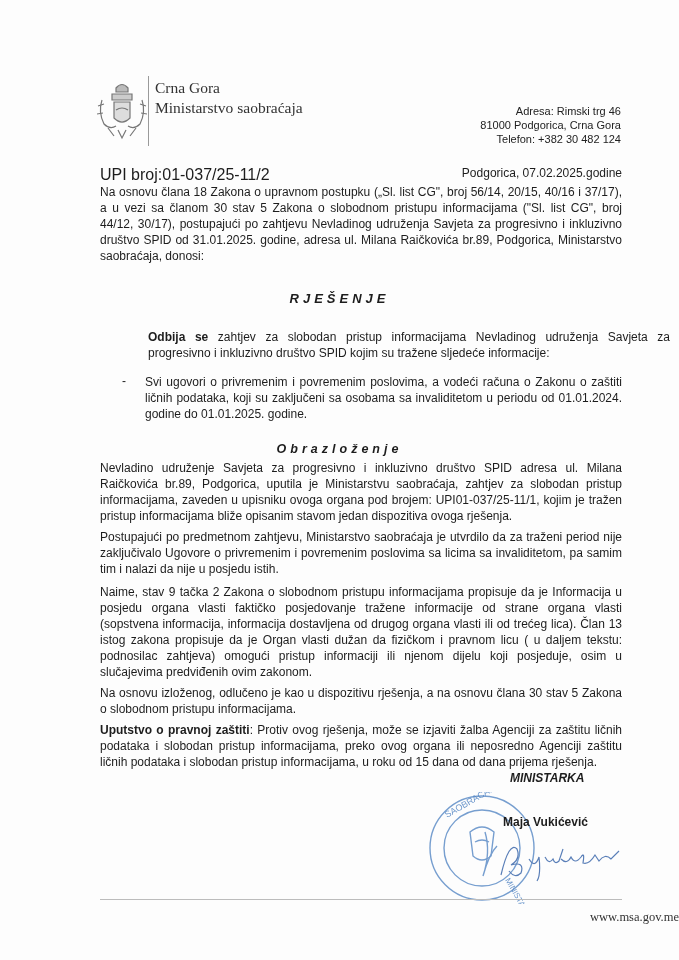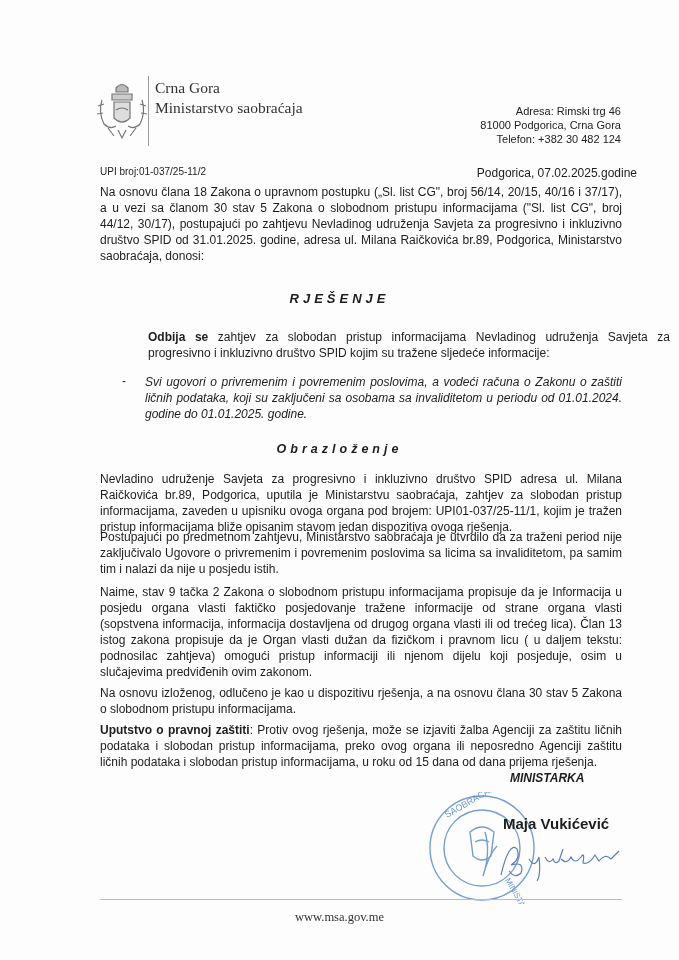--- a/index.html
+++ b/index.html
@@ -3,33 +3,33 @@
 <meta charset="utf-8">
 <style>
   html, body { margin:0; padding:0; }
   body { width:679px; height:960px; background:#fdfdfd; position:relative; overflow:hidden;
          font-family:"Liberation Sans", sans-serif; color:#1d1d1d; }
   .abs { position:absolute; }
   .crest { left:94px; top:80px; width:56px; height:62px; }
   .vline { left:148px; top:76px; width:1px; height:70px; background:#9a9a9a; }
   .org { left:155px; top:78px; font-family:"Liberation Serif", serif; font-size:15.5px; line-height:20px; color:#333; }
   .addr { right:58px; top:82px; text-align:right; font-size:11px; line-height:14px; color:#222;margin-top:22px; }
-  .ref { left:100px; top:166px; font-size:10px; }
-  .date { right:42px; top:166px; font-size:12px; }
+  .ref { left:100px; top:166px; font-size:16px; }
+  .date { right:57px; top:166px; font-size:12px; }
   .p { left:100px; width:522px; font-size:12px; line-height:16px; text-align:justify; }
   .title { left:0; width:679px; text-align:center; font-weight:bold; font-style:italic; font-size:13px; letter-spacing:4px; }
   .bullet-dash { left:122px; font-size:12px; }
-  .bullet { left:145px; width:477px; font-size:12px; line-height:16px; text-align:justify;font-style:italic; }
+  .bullet { left:145px; width:477px; font-size:12px; line-height:16px; text-align:justify; }
   b { font-weight:bold; }
   .sig-title { left:510px; top:771px; font-weight:bold; font-style:italic; font-size:12px; }
-  .sig-name { left:503px; top:815px; font-weight:bold; font-size:15px; }
+  .sig-name { left:503px; top:815px; font-weight:bold; font-size:12px; }
   .stamp { left:425px; top:792px; width:115px; height:112px; }
   .signature { left:495px; top:835px; width:140px; height:50px; }
   .footline { left:100px; top:899px; width:522px; height:1px; background:#bcbcbc; }
-  .web { left:0; width:679px; top:910px; text-align:center; font-family:"Liberation Serif", serif; font-size:12.5px; color:#333; }
+  .web { left:0; width:679px; top:910px; text-align:right; font-family:"Liberation Serif", serif; font-size:12.5px; color:#333; }
 </style>
 </head>
 <body>
 
 <div class="abs crest">
   <svg width="56" height="62" viewBox="0 0 56 62">
     <g fill="none" stroke="#777" stroke-width="1.2">
       <path d="M22 8 Q28 1 34 8 L34 12 L22 12 Z" fill="#bbb"></path>
       <path d="M18 14 H38 V20 H18 Z" fill="#ccc"></path>
       <path d="M8 20 Q4 32 10 44 Q16 50 22 46 M48 20 Q52 32 46 44 Q40 50 34 46"></path>
@@ -57,21 +57,21 @@
 <div class="abs p" style="top:184px;">Na osnovu člana 18 Zakona o upravnom postupku („Sl. list CG", broj 56/14, 20/15, 40/16 i 37/17), a u vezi sa članom 30 stav 5 Zakona o slobodnom pristupu informacijama ("Sl. list CG", broj 44/12, 30/17), postupajući po zahtjevu Nevladinog udruženja Savjeta za progresivno i inkluzivno društvo SPID od 31.01.2025. godine, adresa ul. Milana Raičkovića br.89, Podgorica, Ministarstvo saobraćaja, donosi:</div>
 
 <div class="abs title" style="top:291px;">RJEŠENJE</div>
 
 <div class="abs p" style="top:329px;margin-left:48px;"><b>Odbija se</b><span> zahtjev za slobodan pristup informacijama Nevladinog udruženja Savjeta za progresivno i inkluzivno društvo SPID kojim su tražene sljedeće informacije:</span></div>
 <div class="abs bullet-dash" style="top:374px;">-</div>
 <div class="abs bullet" style="top:374px;">Svi ugovori o privremenim i povremenim poslovima, a vodeći računa o Zakonu o zaštiti ličnih podataka, koji su zaključeni sa osobama sa invaliditetom u periodu od 01.01.2024. godine do 01.01.2025. godine.</div>
 
 <div class="abs title" style="top:442px; font-size:12.5px;">Obrazloženje</div>
 
-<div class="abs p" style="top:460px;margin-top:11px;">Nevladino udruženje Savjeta za progresivno i inkluzivno društvo SPID  adresa ul. Milana Raičkovića br.89, Podgorica, uputila je Ministarstvu saobraćaja, zahtjev za slobodan pristup informacijama, zaveden u upisniku ovoga organa pod brojem: UPI01-037/25-11/1, kojim je tražen pristup informacijama bliže opisanim stavom jedan dispozitiva ovoga rješenja.</div>
+<div class="abs p" style="top:460px;">Nevladino udruženje Savjeta za progresivno i inkluzivno društvo SPID  adresa ul. Milana Raičkovića br.89, Podgorica, uputila je Ministarstvu saobraćaja, zahtjev za slobodan pristup informacijama, zaveden u upisniku ovoga organa pod brojem: UPI01-037/25-11/1, kojim je tražen pristup informacijama bliže opisanim stavom jedan dispozitiva ovoga rješenja.</div>
 <div class="abs p" style="top:529px;">Postupajući po predmetnom zahtjevu, Ministarstvo saobraćaja je utvrdilo da za traženi period nije zaključivalo Ugovore o privremenim i povremenim poslovima sa licima sa invaliditetom, pa samim tim i nalazi da nije u posjedu istih.</div>
 <div class="abs p" style="top:584px;">Naime, stav 9 tačka 2 Zakona o slobodnom pristupu informacijama propisuje da je Informacija u posjedu organa vlasti faktičko posjedovanje tražene informacije od strane organa vlasti (sopstvena informacija, informacija dostavljena od drugog organa vlasti ili od trećeg lica). Član 13 istog zakona propisuje da je Organ vlasti dužan da fizičkom i pravnom licu ( u daljem tekstu: podnosilac zahtjeva) omogući pristup informaciji ili njenom dijelu koji posjeduje, osim u slučajevima predviđenih ovim zakonom.</div>
 <div class="abs p" style="top:685px;">Na osnovu izloženog, odlučeno je kao u dispozitivu rješenja, a na osnovu člana 30 stav 5 Zakona o slobodnom pristupu informacijama.</div>
 
 <div class="abs p" style="top:722px;"><b>Uputstvo o pravnoj zaštiti</b><span>: Protiv ovog rješenja, može se izjaviti žalba Agenciji za zaštitu ličnih podataka i slobodan pristup informacijama, preko ovog organa ili neposredno Agenciji zaštitu ličnih podataka i slobodan pristup informacijama, u roku od 15 dana od dana prijema rješenja.</span></div>
 
 <div class="abs stamp">
   <svg width="115" height="112" viewBox="0 0 115 112">
     <g fill="none" stroke="#4a7fc0" stroke-width="1.4" opacity="0.75">
       <circle cx="57" cy="56" r="52"></circle>

